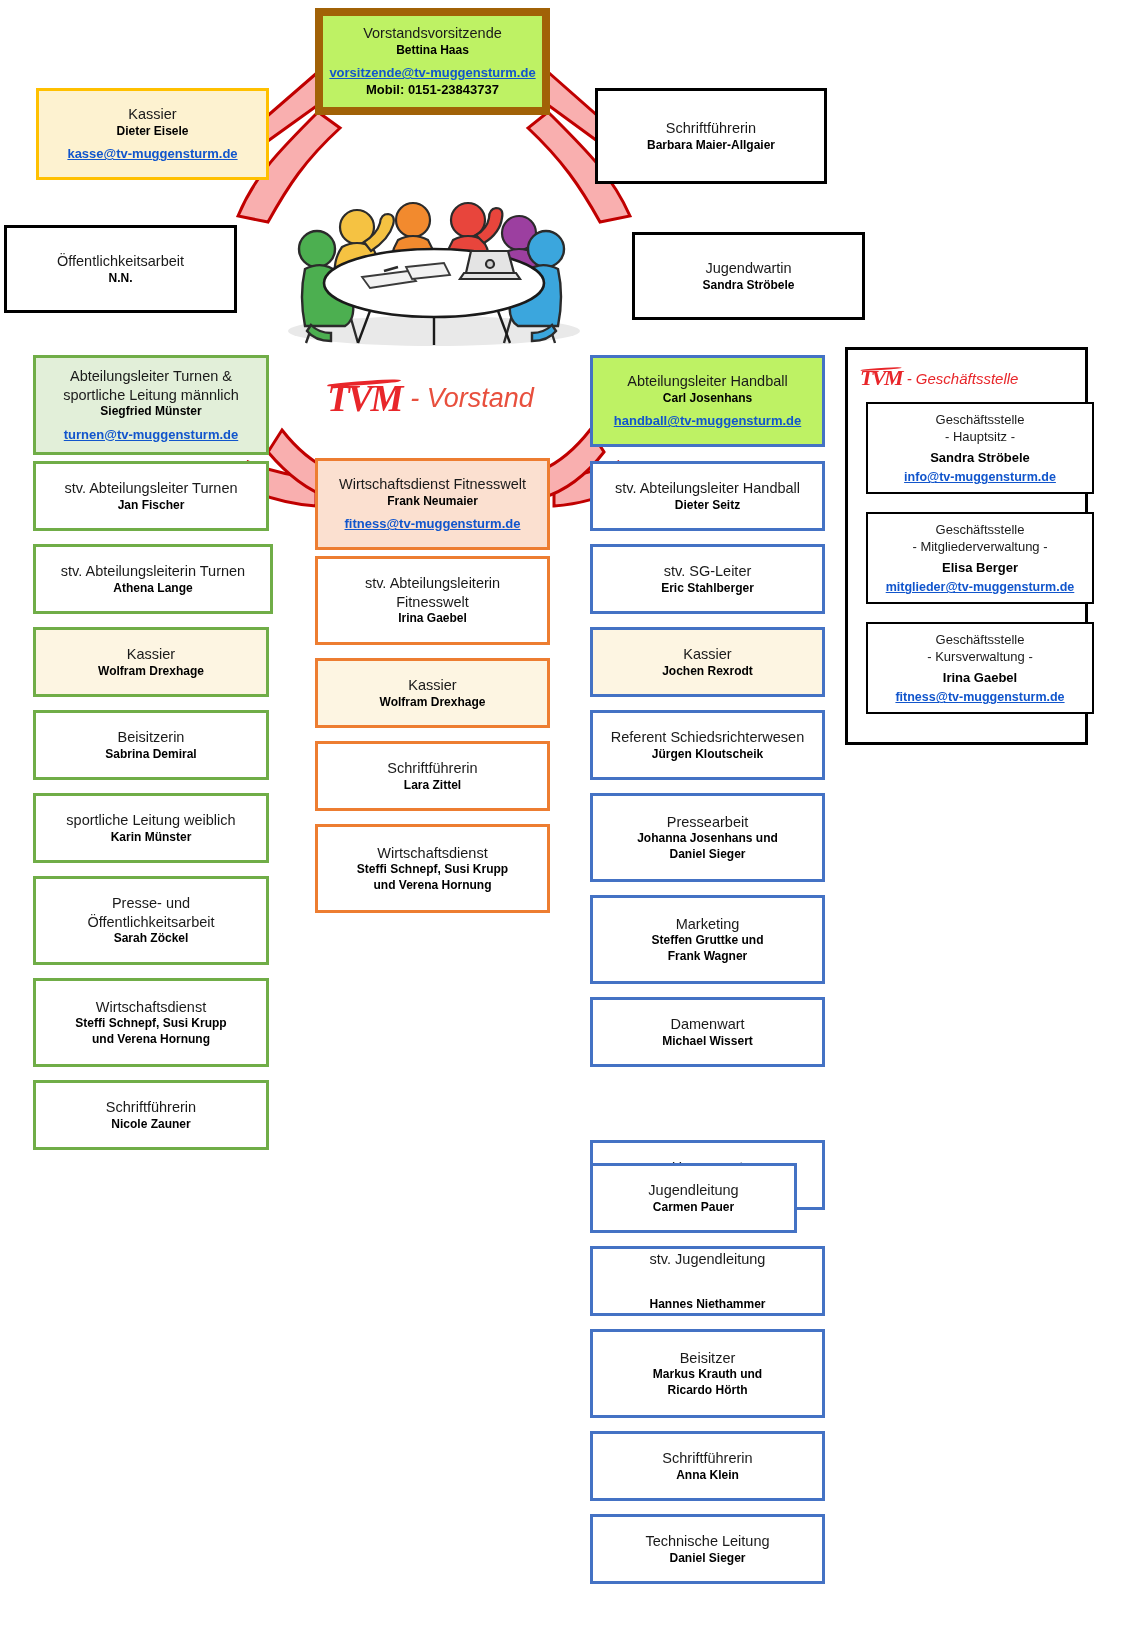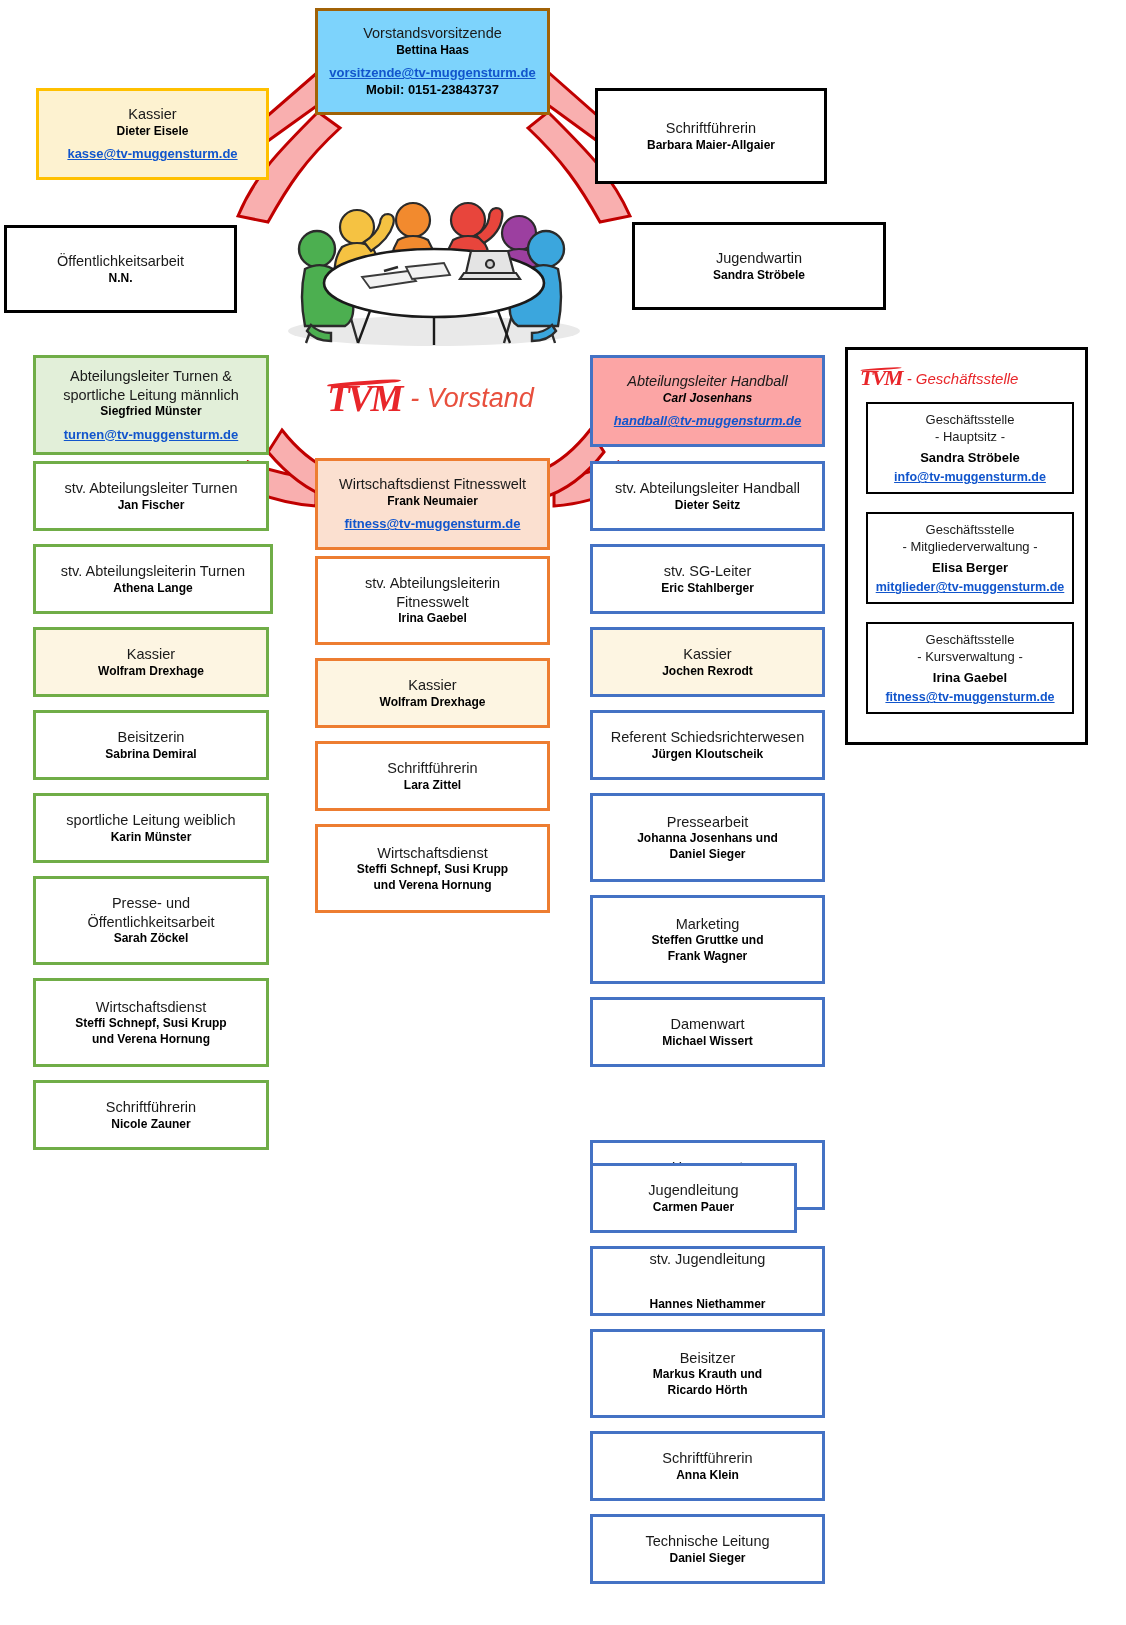--- a/index.html
+++ b/index.html
@@ -89,28 +89,28 @@
   .box .mobil {
     font-size: 13px;
     line-height: 1.25;
     font-weight: bold;
     color: #000000;
     margin-top: 1px;
   }
 
   
   .b-black  { border: 3px solid #000000; }
-  .b-red    { border: 3px solid #a16207; background: #7dd3fc; }
+  .b-red    { border: 8px solid #a16207; background: #bef264; }
   .b-gold   { border: 3px solid #FFC000; background: #FDF2D0; }
   .b-green  { border: 3px solid #70AD47; }
   .b-greenhd{ border: 3px solid #70AD47; background: #E2EFD9; }
   .b-orange { border: 3px solid #ED7D31; }
   .b-orangehd{ border: 3px solid #ED7D31; background: #FBE0D0; }
   .b-blue   { border: 3px solid #4472C4; }
-  .b-bluehd { border: 3px solid #4472C4; background: #fca5a5; font-style: italic; }
+  .b-bluehd { border: 3px solid #4472C4; background: #bef264; }
   .fill-cream { background: #FDF5E2; }
 
   
   #gs-panel {
     position: absolute;
     left: 845px;
     top: 347px;
     width: 243px;
     height: 398px;
     border: 3px solid #000000;
@@ -130,21 +130,21 @@
   }
   .gs-label {
     font-size: 15px;
     font-style: italic;
     color: #E8262A;
     font-weight: normal;
   }
   .gs-box {
     position: absolute;
     left: 18px;
-    width: 208px;
+    width: 228px;
     border: 2.5px solid #000000;
     box-sizing: border-box;
     background: #ffffff;
     display: flex;
     flex-direction: column;
     align-items: center;
     justify-content: center;
     text-align: center;
     padding: 4px 3px;
   }
@@ -347,21 +347,21 @@
   <div class="box b-black" style="left:595px; top:88px; width:232px; height:96px;">
     <div class="role">Schriftführerin</div>
     <div class="person">Barbara Maier-Allgaier</div>
   </div>
 
   <div class="box b-black" style="left:4px; top:225px; width:233px; height:88px;">
     <div class="role">Öffentlichkeitsarbeit</div>
     <div class="person">N.N.</div>
   </div>
 
-  <div class="box b-black" style="left:632px; top:222px; width:254px; height:88px;">
+  <div class="box b-black" style="left:632px; top:232px; width:233px; height:88px;">
     <div class="role">Jugendwartin</div>
     <div class="person">Sandra Ströbele</div>
   </div>
 
   <div class="box b-greenhd" style="left:33px; top:355px; width:236px; height:100px;">
     <div class="role">Abteilungsleiter Turnen &amp;
 sportliche Leitung männlich</div>
     <div class="person">Siegfried Münster</div>
     <div class="mail">turnen@tv-muggensturm.de</div>
   </div>

